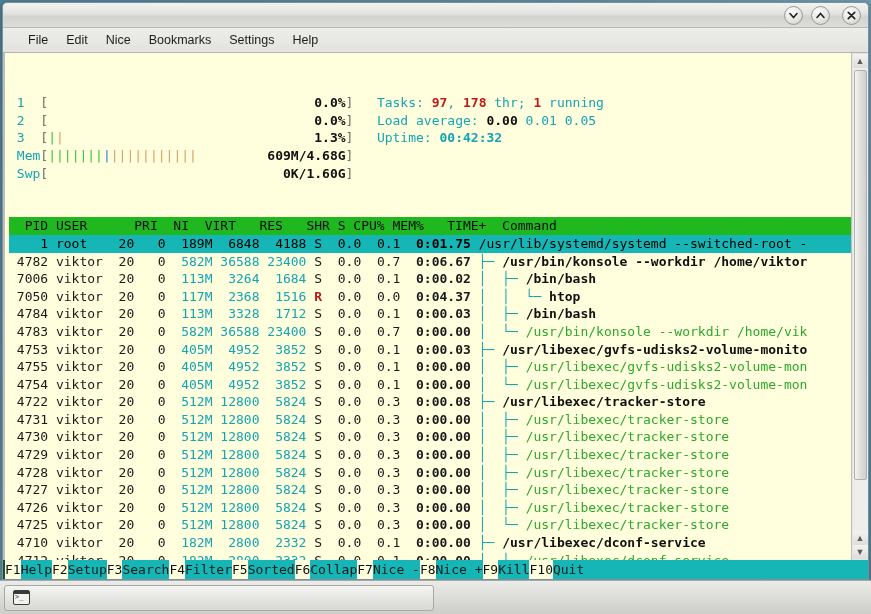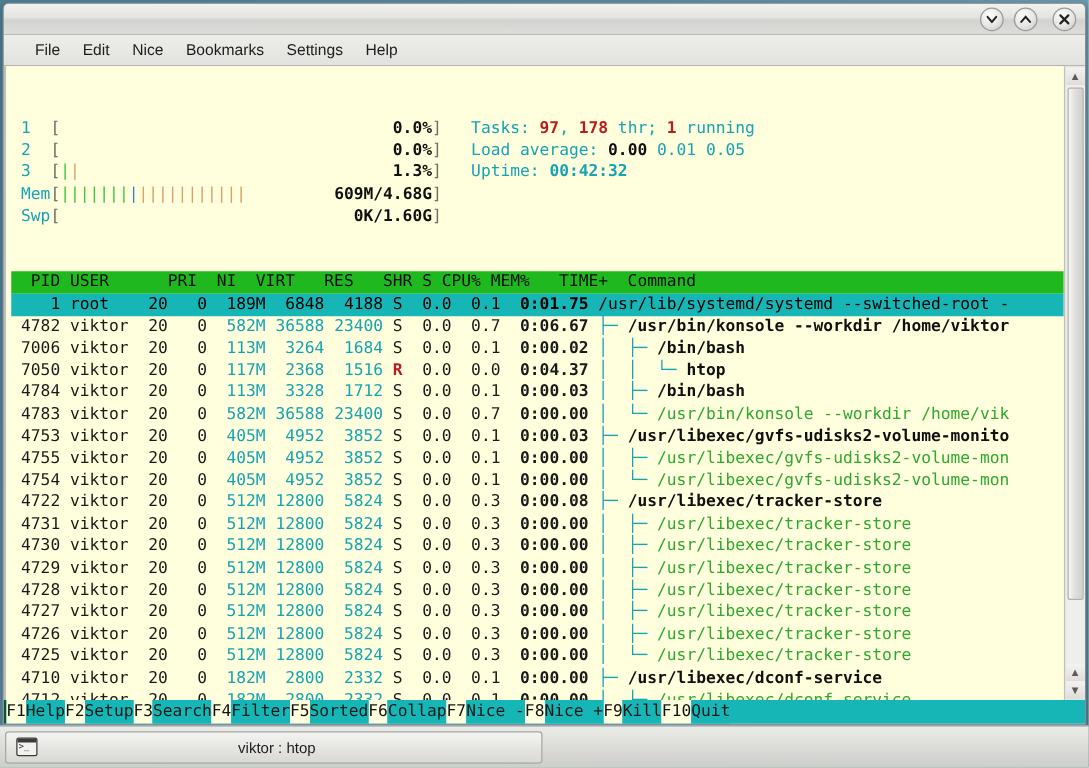--- a/index.html
+++ b/index.html
@@ -226,15 +226,14 @@
       <span class="fk-lbl">Kill  </span>
       <span class="fk-key">F10</span>
       <span class="fk-lbl">Quit</span>
       <span id="fnbar-pad"></span>
     </div>
 </div>
 
 <div id="taskbar">
   <div id="task-entry">
     <div id="task-icon"></div>
-    <div id="task-label">viktor : htop</div>
   </div>
 </div>
 
 </body></html>

